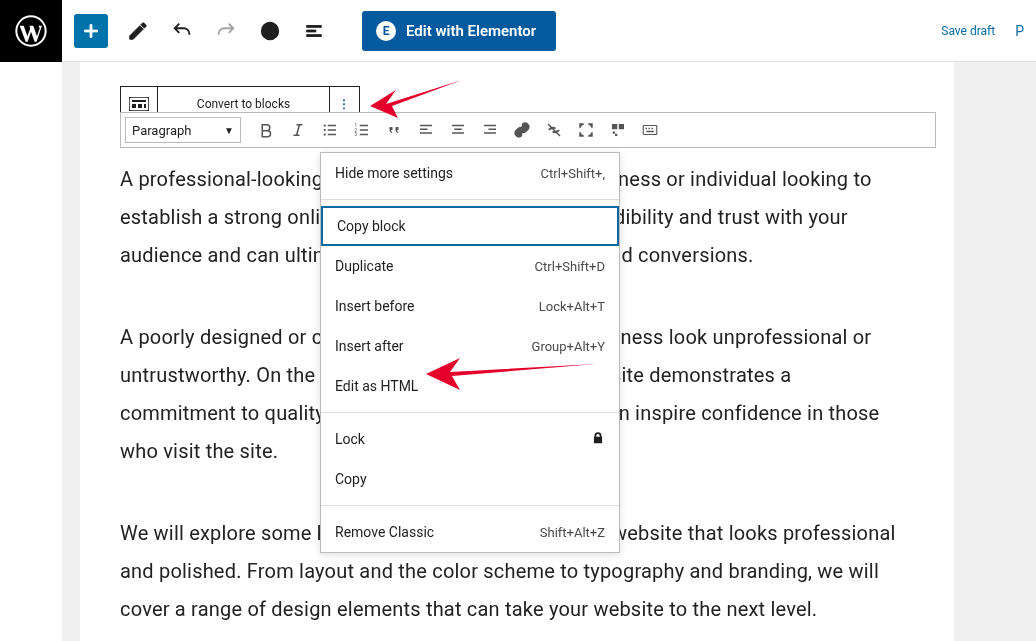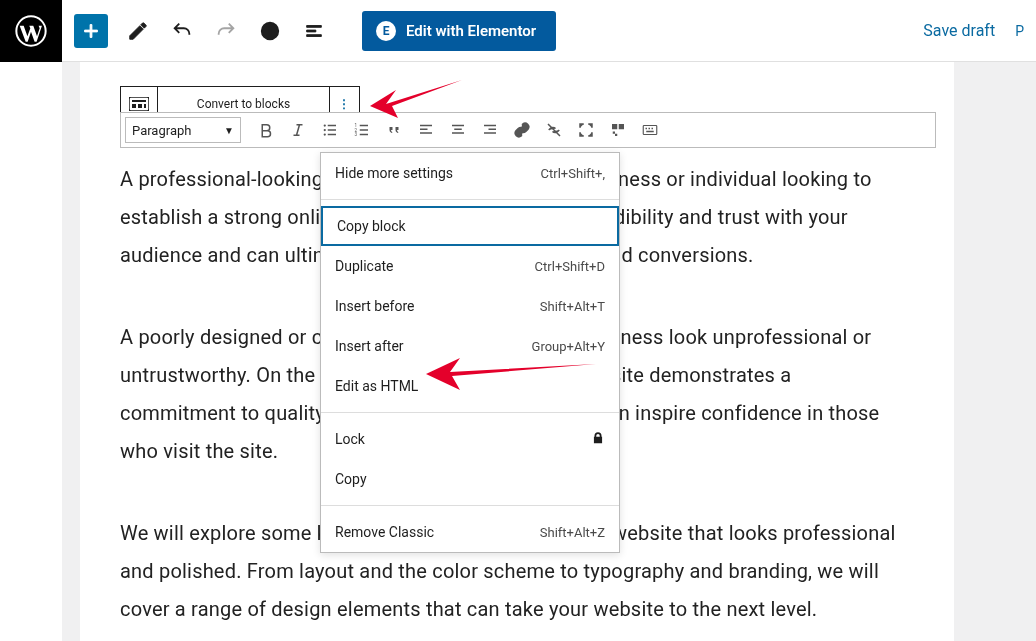--- a/index.html
+++ b/index.html
@@ -77,21 +77,21 @@
   .elementor-btn .e-badge {
     width: 20px; height: 20px; border-radius: 50%;
     background: #fff; color: #035a9e;
     display: inline-flex; align-items: center; justify-content: center;
     font-size: 12px; font-weight: 700;
   }
 
   .topbar-spacer { flex: 1; }
   .save-draft {
     color: #0a6aa1;
-    font-size: 16px;
+    font-size: 12px;
     cursor: pointer;
     padding: 0 8px;
   }
   .right-crop {
     color: #0a6aa1;
     font-size: 14px;
     padding-left: 8px;
   }
 
   
@@ -411,21 +411,21 @@
     <div class="item selected">
       <span>Copy block</span>
       <span class="kbd"></span>
     </div>
     <div class="item">
       <span>Duplicate</span>
       <span class="kbd">Ctrl+Shift+D</span>
     </div>
     <div class="item">
       <span>Insert before</span>
-      <span class="kbd">Shift+Alt+T</span>
+      <span class="kbd">Lock+Alt+T</span>
     </div>
     <div class="item">
       <span>Insert after</span>
       <span class="kbd">Group+Alt+Y</span>
     </div>
     <div class="item">
       <span>Edit as HTML</span>
       <span class="kbd"></span>
     </div>
     <div class="sep"></div>

